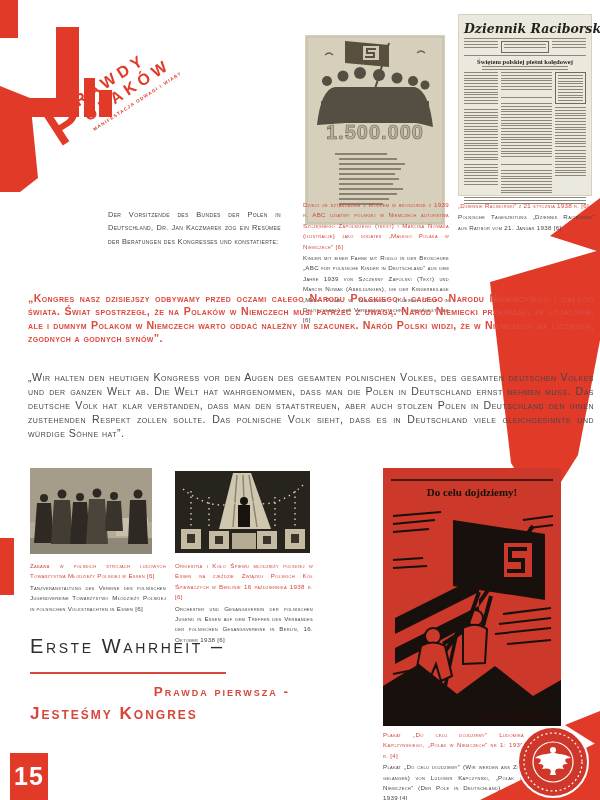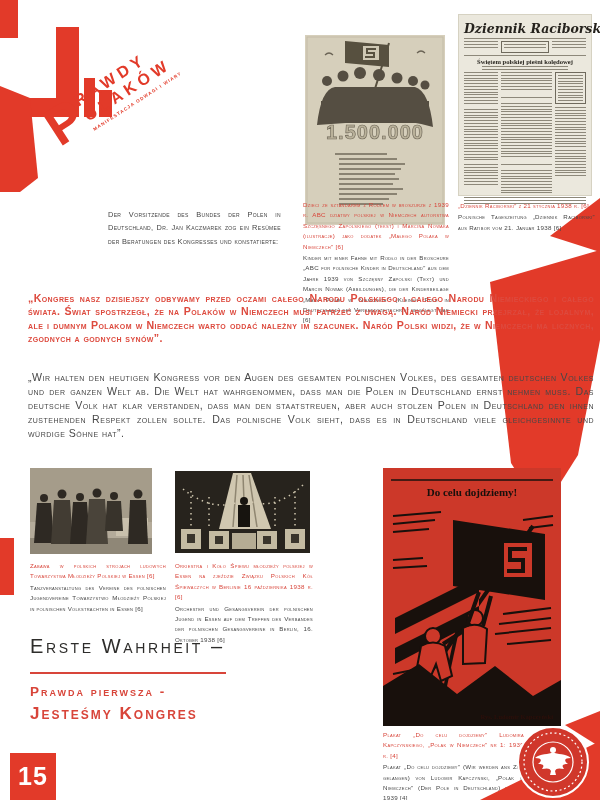--- a/index.html
+++ b/index.html
@@ -59,24 +59,24 @@
   .cap-brochure{left:303px;top:200px;width:146px;}
   .cap-news{left:458px;top:201px;width:137px;}
   .cap-dance{left:30px;top:561px;width:136px;}
   .cap-orch{left:175px;top:561px;width:138px;}
   .cap-poster{left:383px;top:730px;width:141px;}
 
   
   .truth{left:30px;top:632px;width:260px;}
   .h-de{font-variant:small-caps;color:#2e2d2b;font-size:20px;letter-spacing:2.6px;line-height:1.45;}
   .h-rule{width:196px;height:2px;background:#d8453a;margin:11px 0 10px 0;}
-  .h-pl1{font-variant:small-caps;color:#d8453a;font-weight:bold;font-size:13.5px;letter-spacing:2px;}
+  .h-pl1{font-variant:small-caps;color:#d8453a;font-weight:bold;font-size:13.5px;letter-spacing:2px;text-align:right;}
   .h-pl2{font-variant:small-caps;color:#d8453a;font-weight:bold;font-size:17px;letter-spacing:2px;margin-top:5px;}
 
-  .page-number{left:10px;top:753px;width:46px;height:47px;background:#e23a29;color:#fff;
+  .page-number{left:10px;top:753px;width:38px;height:47px;background:#e23a29;color:#fff;
                display:flex;align-items:center;justify-content:center;
                font-size:25px;font-weight:bold;letter-spacing:1px;z-index:2;}
   .corner{left:0;top:0;width:600px;height:800px;pointer-events:none;z-index:3;}
 </style>
 </head>
 <body>
 
 <div class="page">
 
   <svg class="abs deco" viewBox="0 0 600 800">

